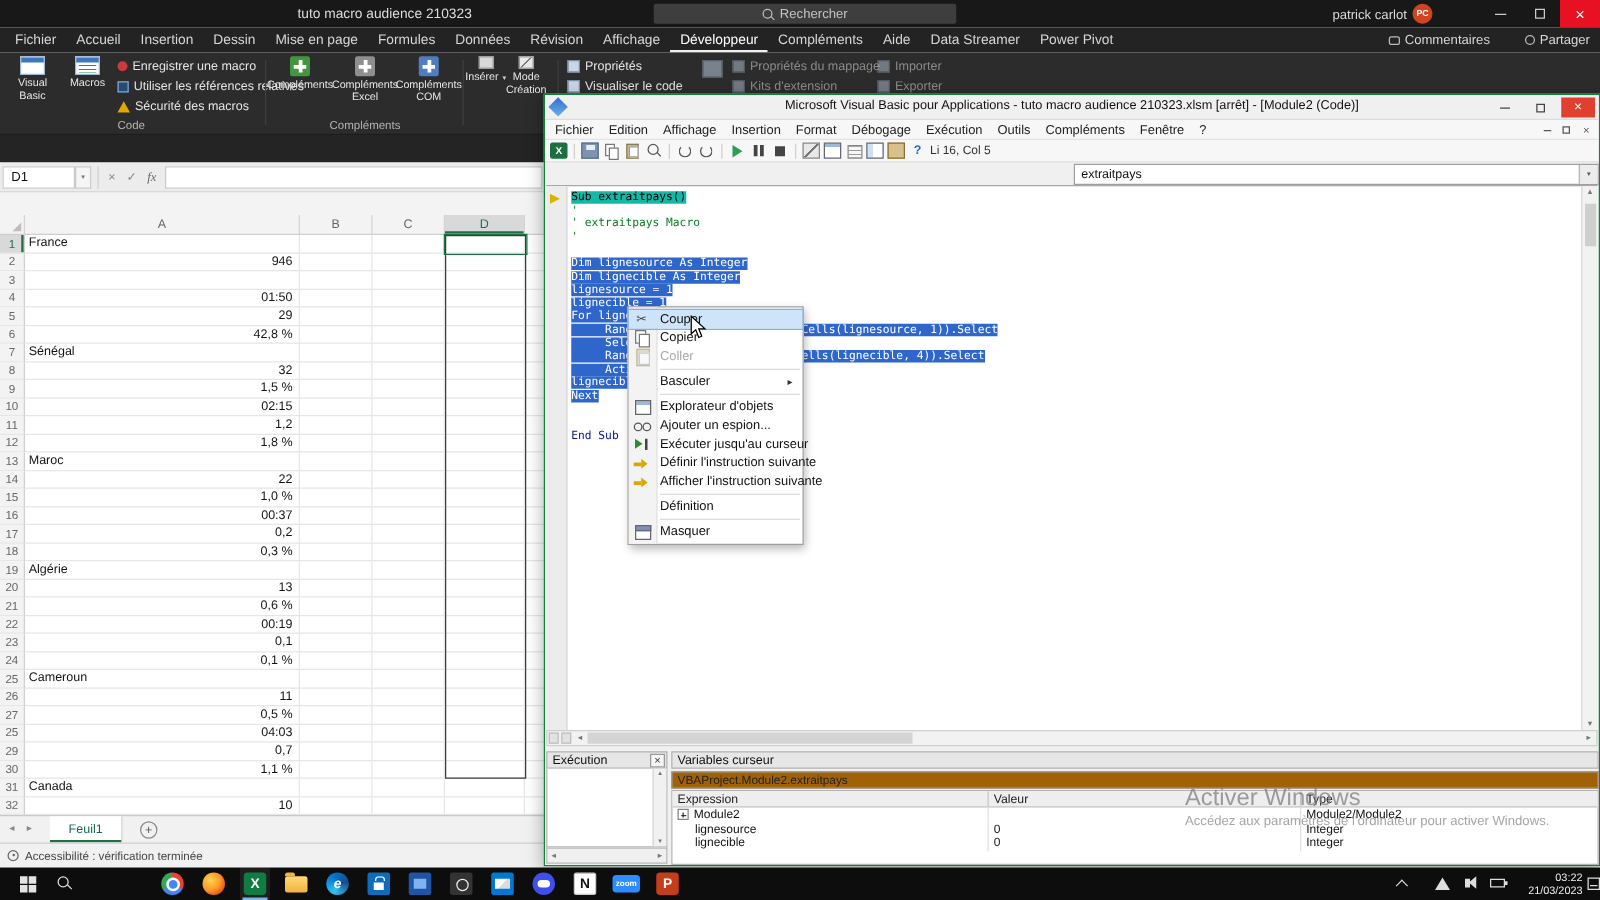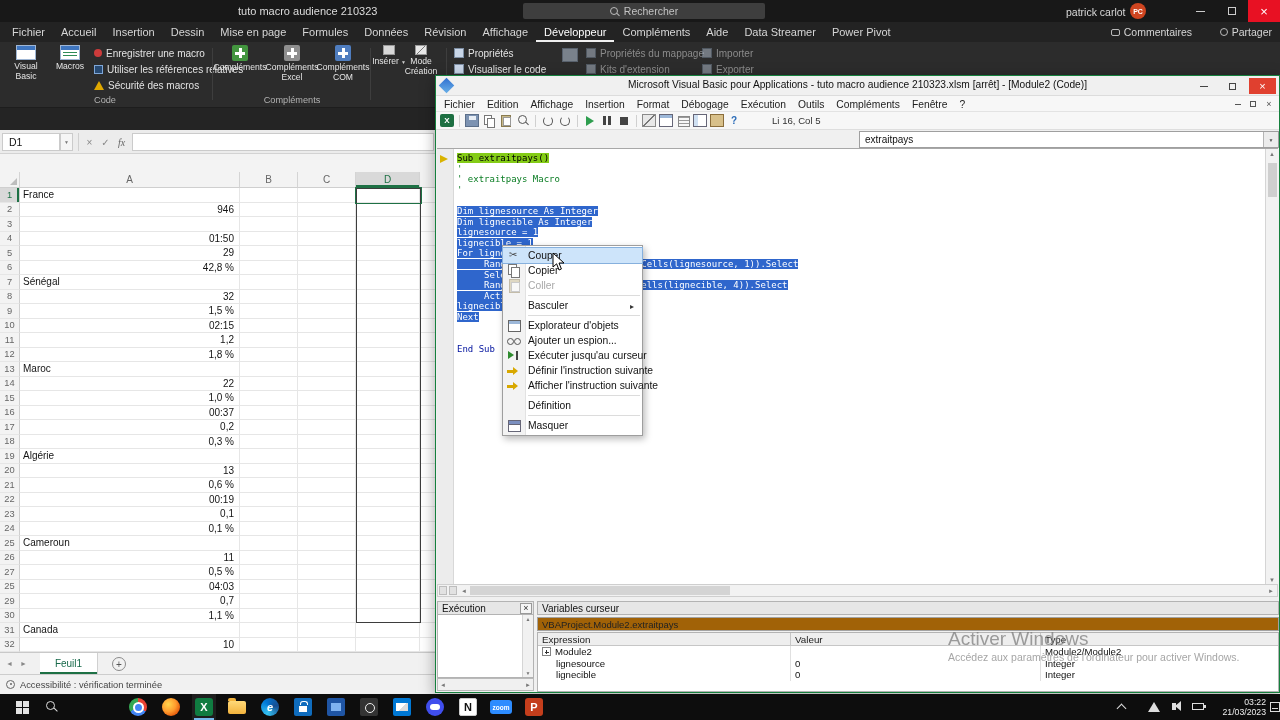--- a/index.html
+++ b/index.html
@@ -136,33 +136,33 @@
 .ti-run::before{content:"";border-left:8px solid #2e9e4f;border-top:5px solid transparent;border-bottom:5px solid transparent}
 .ti-break::before{content:"";position:absolute;left:3px;top:2px;width:2.5px;height:9px;background:#444}
 .ti-break::after{content:"";position:absolute;left:8px;top:2px;width:2.5px;height:9px;background:#444}
 .ti-stop::before{content:"";width:8px;height:8px;background:#444}
 .ti-design-mode{border:1px solid #8a8a8a;background:linear-gradient(135deg,transparent 45%,#777 45% 55%,transparent 55%),#e8e8e8}
 .ti-project-explorer{border:1px solid #667;background:linear-gradient(#9db8d9 0 3px,#fff 3px)}
 .ti-properties::before{content:"";position:absolute;left:2px;top:2px;width:10px;height:9px;background:repeating-linear-gradient(#9a9a9a 0 1px,transparent 1px 3px);border:1px solid #888}
 .ti-object-browser{border:1px solid #667;background:linear-gradient(90deg,#cfe0f2 0 4px,#fff 4px)}
 .ti-toolbox{border:1px solid #8a6d3b;background:#d8c08a}
 .ti-help::before{content:"?";color:#2b6cb8;font-weight:bold;font-size:10px}
-#caretpos{margin-left:28px;font-size:9.6px;color:#333;white-space:nowrap}
+#caretpos{margin-left:0;font-size:9.6px;color:#333;white-space:nowrap}
 .combo{position:absolute;top:55px;height:17px;background:#fff;border:1px solid #9f9f9f;font-size:10px;color:#111;display:flex;align-items:center;padding-left:5px}
 #combo1{left:2px;width:420px}#combo2{left:423px;width:420px}
 .combo-btn{position:absolute;right:0;top:0;bottom:0;width:15px;background:#ececec;border-left:1px solid #b5b5b5;display:flex;align-items:center;justify-content:center}
 .combo-btn::before{content:"▼";font-size:5px;color:#555}
 
 
 #codebg{position:absolute;left:1px;top:72px;width:841px;height:436px;background:#fff;border-top:1px solid #a8a8a8}
 #codemargin{position:absolute;left:0;top:0;width:17px;height:436px;background:#ececec;border-right:1px solid #d8d8d8}
 #execarrow{position:absolute;left:3px;top:6px;width:0;height:0;border-left:8px solid #d9b300;border-top:4px solid transparent;border-bottom:4px solid transparent}
 #codelines{position:absolute;left:20px;top:4px;font-family:"DejaVu Sans Mono",monospace;font-size:9px;line-height:10.6px;white-space:pre;color:#000}
 .cline{height:10.6px}
-.ct.cur{background:#84cc16}
+.ct.cur{background:#14b8a6}
 .ct.sel{background:#2f66cc;color:#fff}
 .ct.cmt{color:#0a7d23}
 .ct.kw{color:#00129e}
 #codevs{position:absolute;right:0;top:0;width:13px;height:436px;background:#f2f2f2;border-left:1px solid #d5d5d5}
 #codevs .up{position:absolute;top:2px;left:0;right:0;text-align:center;font-size:6px;color:#777}
 #codevs .dn{position:absolute;bottom:2px;left:0;right:0;text-align:center;font-size:6px;color:#777}
 #codevs .thumb{position:absolute;top:14px;left:2px;width:9px;height:34px;background:#cfcfcf}
 #codehs{position:absolute;left:1px;top:508px;width:841px;height:13px;background:#f2f2f2;border:1px solid #cfcfcf;display:flex;align-items:center}
 .hsplit{width:8px;height:9px;background:#e2e2e2;border:1px solid #bdbdbd;margin:0 1px;flex:none}
 .hsl{font-size:6px;color:#777;padding:0 3px}

